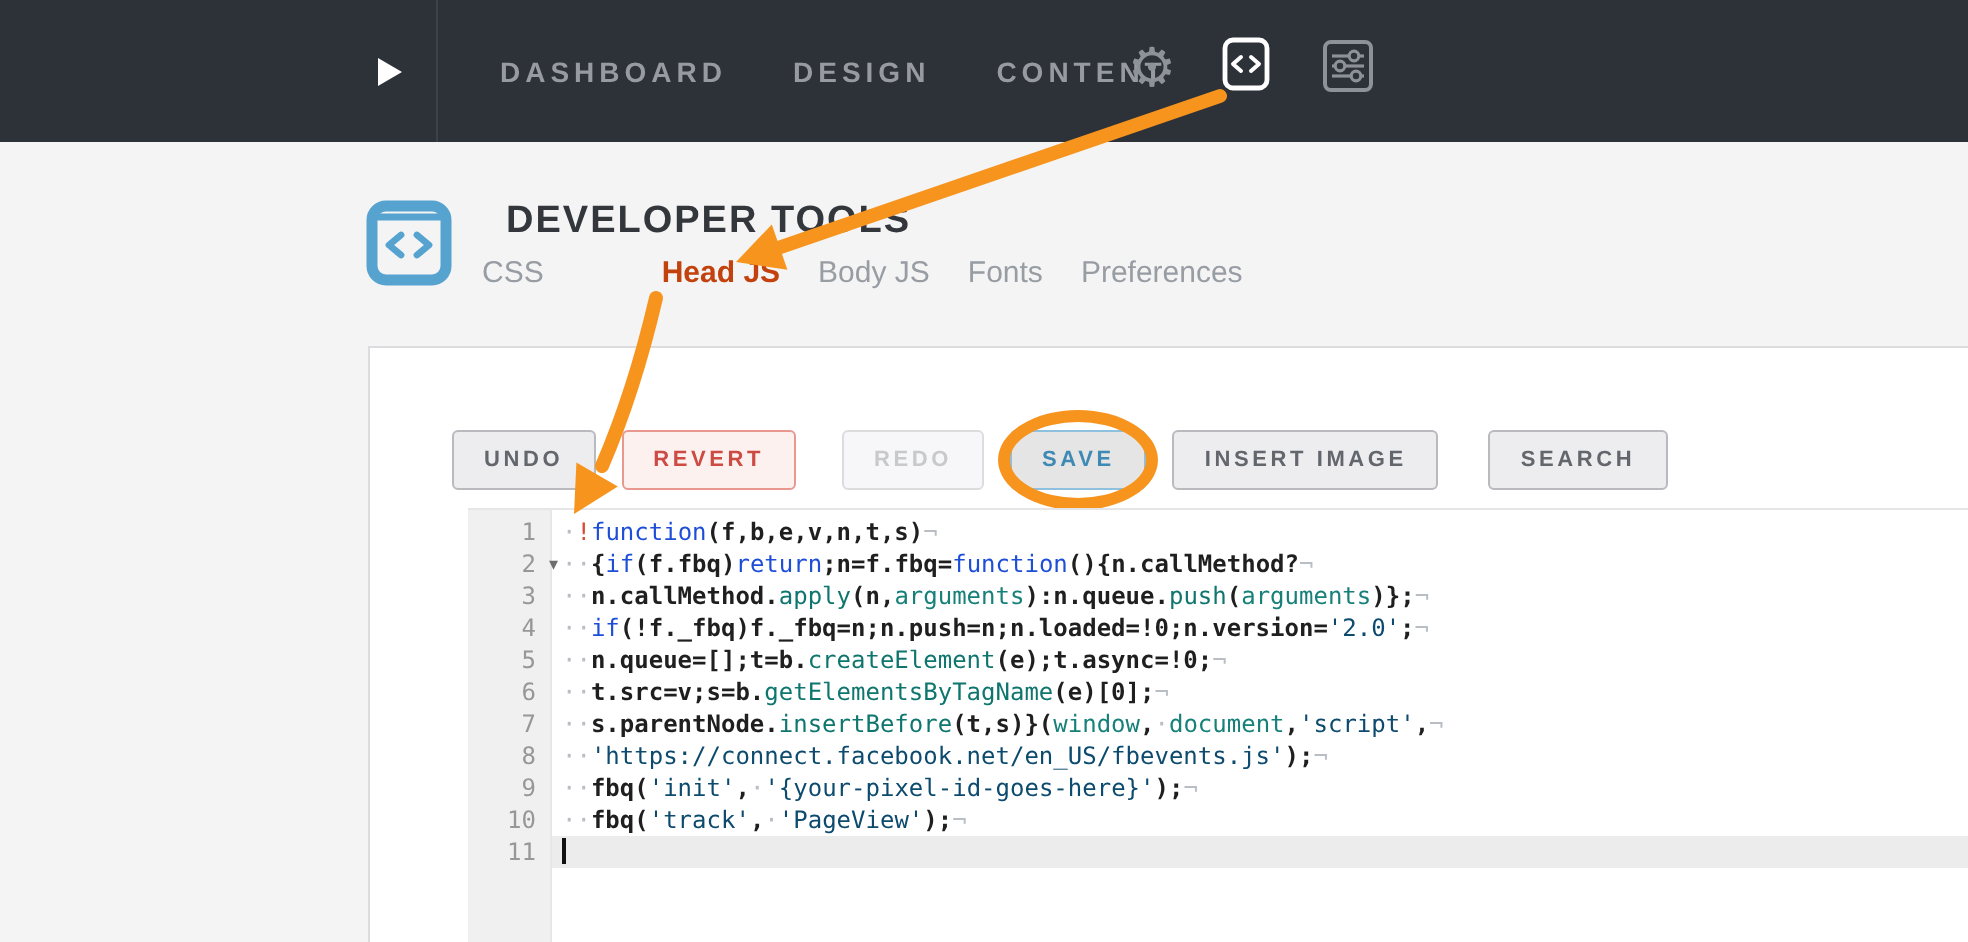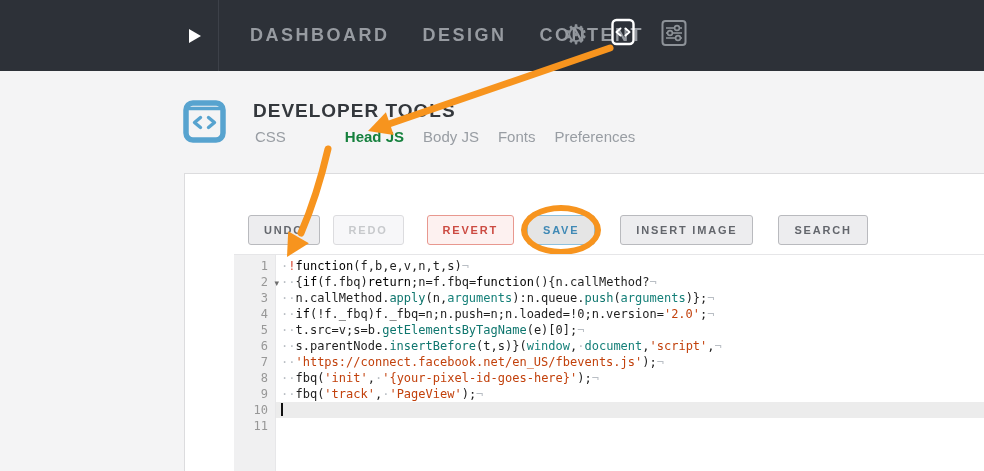--- a/index.html
+++ b/index.html
@@ -5,40 +5,40 @@
   * { margin:0; padding:0; box-sizing:border-box; }
   html,body { width:984px; height:471px; }
   body { font-family:"Liberation Sans", sans-serif; background:#f4f4f5; position:relative; overflow:hidden; }
 
   
   .topbar { position:absolute; left:0; top:0; width:984px; height:71px; background:#2d3138; }
   .play-icon { position:absolute; left:189px; top:29px; width:0; height:0;
     border-left:12px solid #ffffff; border-top:7px solid transparent; border-bottom:7px solid transparent; cursor:pointer; }
   .topbar-divider { position:absolute; left:218px; top:0; width:1px; height:71px; background:#3d4149; }
   .top-nav { position:absolute; left:250px; top:0; height:71px; display:flex; align-items:center; gap:33px; }
-  .nav-item { color:#979ba1; font-size:18px; font-weight:bold; letter-spacing:2.5px; cursor:pointer; }
+  .nav-item { color:#979ba1; font-size:14px; font-weight:bold; letter-spacing:2.5px; cursor:pointer; }
   .gear-icon { position:absolute; left:561px; top:19px; width:30px; height:32px;
     font-family:"DejaVu Sans", sans-serif; font-size:27px; color:#8d9298; line-height:32px; text-align:center; cursor:pointer; }
   .code-icon-btn { position:absolute; left:611px; top:18px; width:24px; height:28px; cursor:pointer; }
   .sliders-icon { position:absolute; left:661px; top:19px; width:26px; height:28px; cursor:pointer; }
 
   
   .devtools-icon { position:absolute; left:183px; top:100px; width:43px; height:43px; }
   .page-title { position:absolute; left:253px; top:100px; font-size:19px; font-weight:800; letter-spacing:1px; color:#33373c; }
-  .tabs { position:absolute; left:255px; top:128px; display:flex; gap:19px; }
+  .tabs { position:absolute; left:241px; top:128px; display:flex; gap:19px; }
   .tab { font-size:15px; color:#989da3; cursor:pointer; }
-  .tab.active { color:#15803d; font-weight:600;padding-left:40px; }
+  .tab.active { color:#c2410c; font-weight:600;padding-left:40px; }
 
   
   .panel { position:absolute; left:184px; top:173px; width:800px; height:298px; background:#ffffff;
     border-top:1px solid #dcdcde; border-left:1px solid #dcdcde; }
-  .toolbar { position:absolute; left:63px; top:41px; display:flex; align-items:center; }
+  .toolbar { position:absolute; left:41px; top:41px; display:flex; align-items:center; }
   .btnwrap { position:relative; margin-right:13px; }
   .btnwrap:nth-child(3) { margin-left:10px; }
-  .btnwrap:nth-child(5) { margin-left:12px; }
+  .btnwrap:nth-child(5) { }
   .btnwrap:nth-child(6) { margin-left:12px; }
   .btn { height:30px; padding:0 15px; font-family:"Liberation Sans", sans-serif; font-size:11px; font-weight:bold;
     letter-spacing:1.8px; border-radius:3px; cursor:pointer; }
   .btn.default  { background:#ededef; border:1px solid #b9babe; color:#63666c; }
   .btn.disabled { background:#f7f7f9; border:1px solid #dcdcdf; color:#c7c9cc; cursor:default; }
   .btn.danger   { background:#fdf1f0; border:1px solid #e8988f; color:#cc4b42; }
   .btn.primary  { background:#e5e5e5; border:1px solid #8fc1de; color:#3f89b5; }
   .save-ellipse { position:absolute; left:50%; top:50%; width:80px; height:50px; transform:translate(-50%,-50%);
     border:6px solid #f7941e; border-radius:50%; pointer-events:none; }
 
@@ -46,26 +46,26 @@
   .editor { position:absolute; left:49px; top:80px; width:751px; height:218px; border-top:1px solid #e6e6e8;
     display:flex; font-family:"DejaVu Sans Mono", monospace; font-size:12px; line-height:16px; background:#ffffff; overflow:hidden; }
   .gutter { width:42px; background:#f0f0f1; border-right:1px solid #e7e7e9; padding-top:3px; flex:none; }
   .gutter-row { position:relative; height:16px; text-align:right; padding-right:7px; color:#979797; }
   .fold { position:absolute; right:-4px; top:1px; font-size:9px; color:#6d6d6d; cursor:pointer; font-family:"DejaVu Sans", sans-serif; }
   .code { flex:1; padding-top:3px; cursor:text; }
   .code-line { height:16px; padding-left:5px; white-space:pre; }
   .code-line.active { background:#ececec; }
   .cursor { display:inline-block; width:2px; height:13px; background:#111; vertical-align:middle; margin-top:-2px; }
   .tok-ws, .tok-eol { color:#b9bec4; }
-  .tok-kw  { color:#000000; }
-  .tok-str { color:#c2410c;text-align:right; }
+  .tok-kw  { color:#1d4ed8; }
+  .tok-str { color:#0c4a6e;text-align:right; }
   .tok-fn  { color:#0f766e; }
   .tok-lang{ color:#168079; }
   .tok-err { color:#d94a35; }
-  .tok-pl  { color:#1f1f1f; }
+  .tok-pl  { color:#1f1f1f;font-weight:bold; }
 
   
   .annotations { position:absolute; left:0; top:0; width:984px; height:471px; pointer-events:none; z-index:50; }
 </style>
 </head>
 <body>
 
 <div class="topbar">
   <span class="play-icon"></span>
   <span class="topbar-divider"></span>
@@ -108,22 +108,22 @@
     <span class="tab">CSS</span>
     <span class="tab active">Head JS</span>
     <span class="tab">Body JS</span>
     <span class="tab">Fonts</span>
     <span class="tab">Preferences</span>
   </div>
 
 <div class="panel">
   <div class="toolbar">
       <span class="btnwrap"><button class="btn default">UNDO</button></span>
+      <span class="btnwrap"><button class="btn danger">REVERT</button></span>
       <span class="btnwrap"><button class="btn disabled">REDO</button></span>
-      <span class="btnwrap"><button class="btn danger">REVERT</button></span>
       <span class="btnwrap"><button class="btn primary">SAVE</button><span class="save-ellipse"></span></span>
       <span class="btnwrap"><button class="btn default">INSERT IMAGE</button></span>
       <span class="btnwrap"><button class="btn default">SEARCH</button></span>
     </div>
   <div class="editor">
     <div class="gutter">
         <div class="gutter-row"><span class="lnum">1</span></div>
         <div class="gutter-row"><span class="lnum">2</span><span class="fold">▾</span></div>
         <div class="gutter-row"><span class="lnum">3</span></div>
         <div class="gutter-row"><span class="lnum">4</span></div>
@@ -133,20 +133,21 @@
         <div class="gutter-row"><span class="lnum">8</span></div>
         <div class="gutter-row"><span class="lnum">9</span></div>
         <div class="gutter-row"><span class="lnum">10</span></div>
         <div class="gutter-row"><span class="lnum">11</span></div>
       </div>
     <div class="code">
         <div class="code-line"><span class="tok-ws">·</span><span class="tok-err">!</span><span class="tok-kw">function</span><span class="tok-pl">(f,b,e,v,n,t,s)</span><span class="tok-eol">¬</span></div>
         <div class="code-line"><span class="tok-ws">··</span><span class="tok-pl">{</span><span class="tok-kw">if</span><span class="tok-pl">(f.fbq)</span><span class="tok-kw">return</span><span class="tok-pl">;n=f.fbq=</span><span class="tok-kw">function</span><span class="tok-pl">(){n.callMethod?</span><span class="tok-eol">¬</span></div>
         <div class="code-line"><span class="tok-ws">··</span><span class="tok-pl">n.callMethod.</span><span class="tok-fn">apply</span><span class="tok-pl">(n,</span><span class="tok-lang">arguments</span><span class="tok-pl">):n.queue.</span><span class="tok-fn">push</span><span class="tok-pl">(</span><span class="tok-lang">arguments</span><span class="tok-pl">)};</span><span class="tok-eol">¬</span></div>
         <div class="code-line"><span class="tok-ws">··</span><span class="tok-kw">if</span><span class="tok-pl">(!f._fbq)f._fbq=n;n.push=n;n.loaded=!0;n.version=</span><span class="tok-str">'2.0'</span><span class="tok-pl">;</span><span class="tok-eol">¬</span></div>
+        <div class="code-line"><span class="tok-ws">··</span><span class="tok-pl">n.queue=[];t=b.</span><span class="tok-fn">createElement</span><span class="tok-pl">(e);t.async=!0;</span><span class="tok-eol">¬</span></div>
         <div class="code-line"><span class="tok-ws">··</span><span class="tok-pl">t.src=v;s=b.</span><span class="tok-fn">getElementsByTagName</span><span class="tok-pl">(e)[0];</span><span class="tok-eol">¬</span></div>
         <div class="code-line"><span class="tok-ws">··</span><span class="tok-pl">s.parentNode.</span><span class="tok-fn">insertBefore</span><span class="tok-pl">(t,s)}(</span><span class="tok-lang">window</span><span class="tok-pl">,</span><span class="tok-ws">·</span><span class="tok-lang">document</span><span class="tok-pl">,</span><span class="tok-str">'script'</span><span class="tok-pl">,</span><span class="tok-eol">¬</span></div>
         <div class="code-line"><span class="tok-ws">··</span><span class="tok-str">'https://connect.facebook.net/en_US/fbevents.js'</span><span class="tok-pl">);</span><span class="tok-eol">¬</span></div>
         <div class="code-line"><span class="tok-ws">··</span><span class="tok-pl">fbq(</span><span class="tok-str">'init'</span><span class="tok-pl">,</span><span class="tok-ws">·</span><span class="tok-str">'{your-pixel-id-goes-here}'</span><span class="tok-pl">);</span><span class="tok-eol">¬</span></div>
         <div class="code-line"><span class="tok-ws">··</span><span class="tok-pl">fbq(</span><span class="tok-str">'track'</span><span class="tok-pl">,</span><span class="tok-ws">·</span><span class="tok-str">'PageView'</span><span class="tok-pl">);</span><span class="tok-eol">¬</span></div>
         <div class="code-line active"><span class="cursor"></span></div>
       </div>
   </div>
 </div>
 

